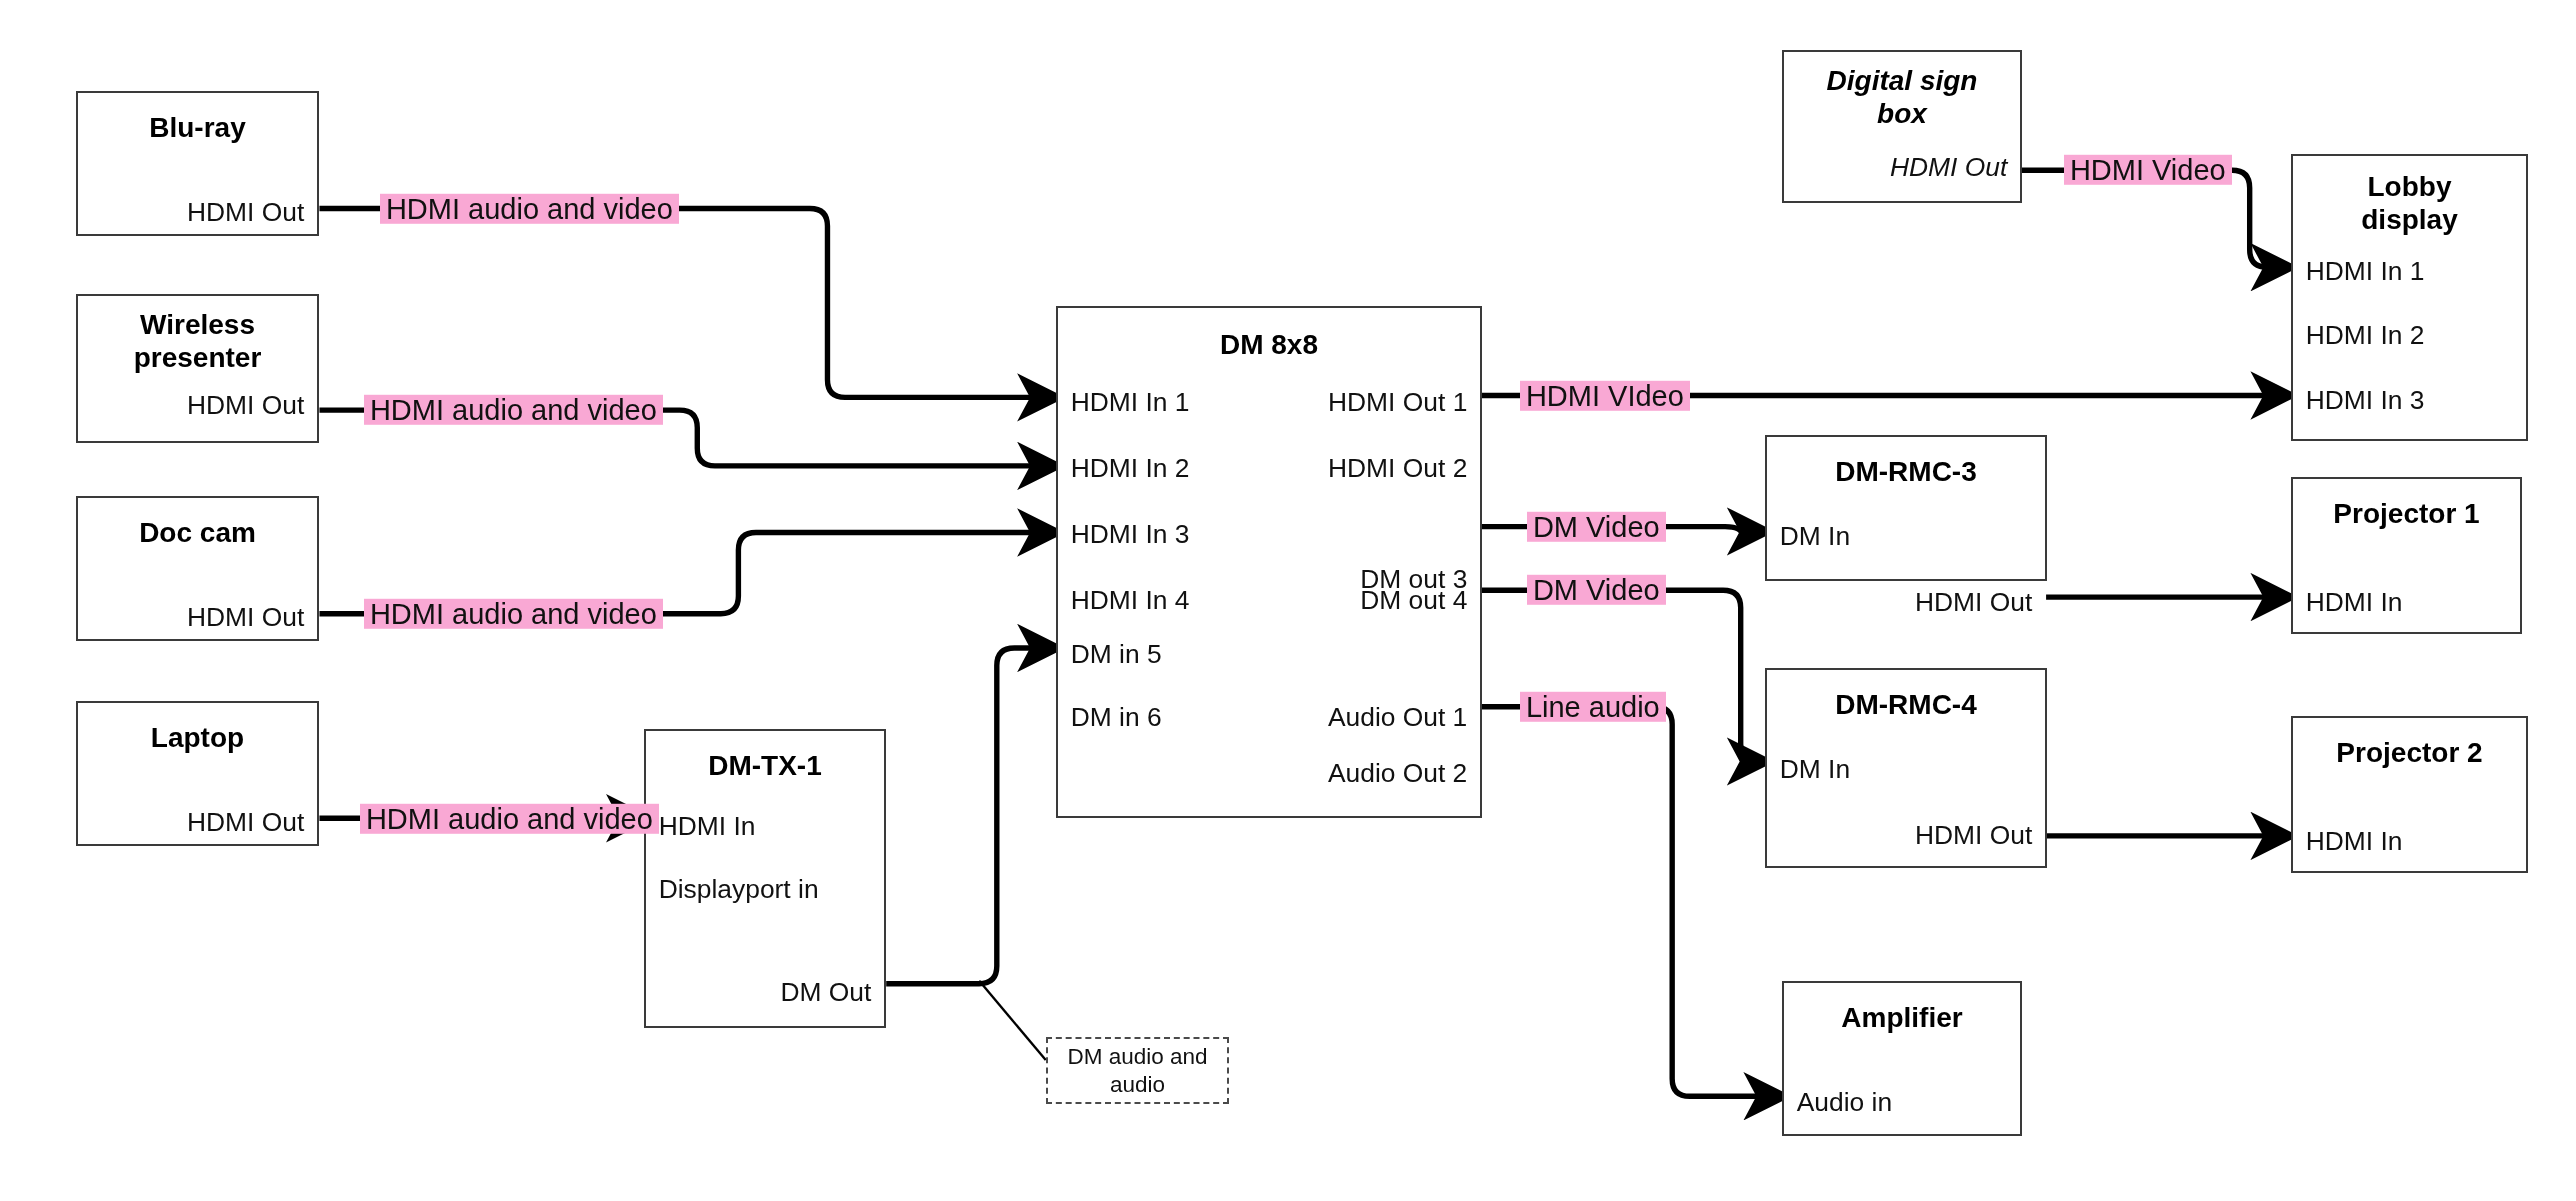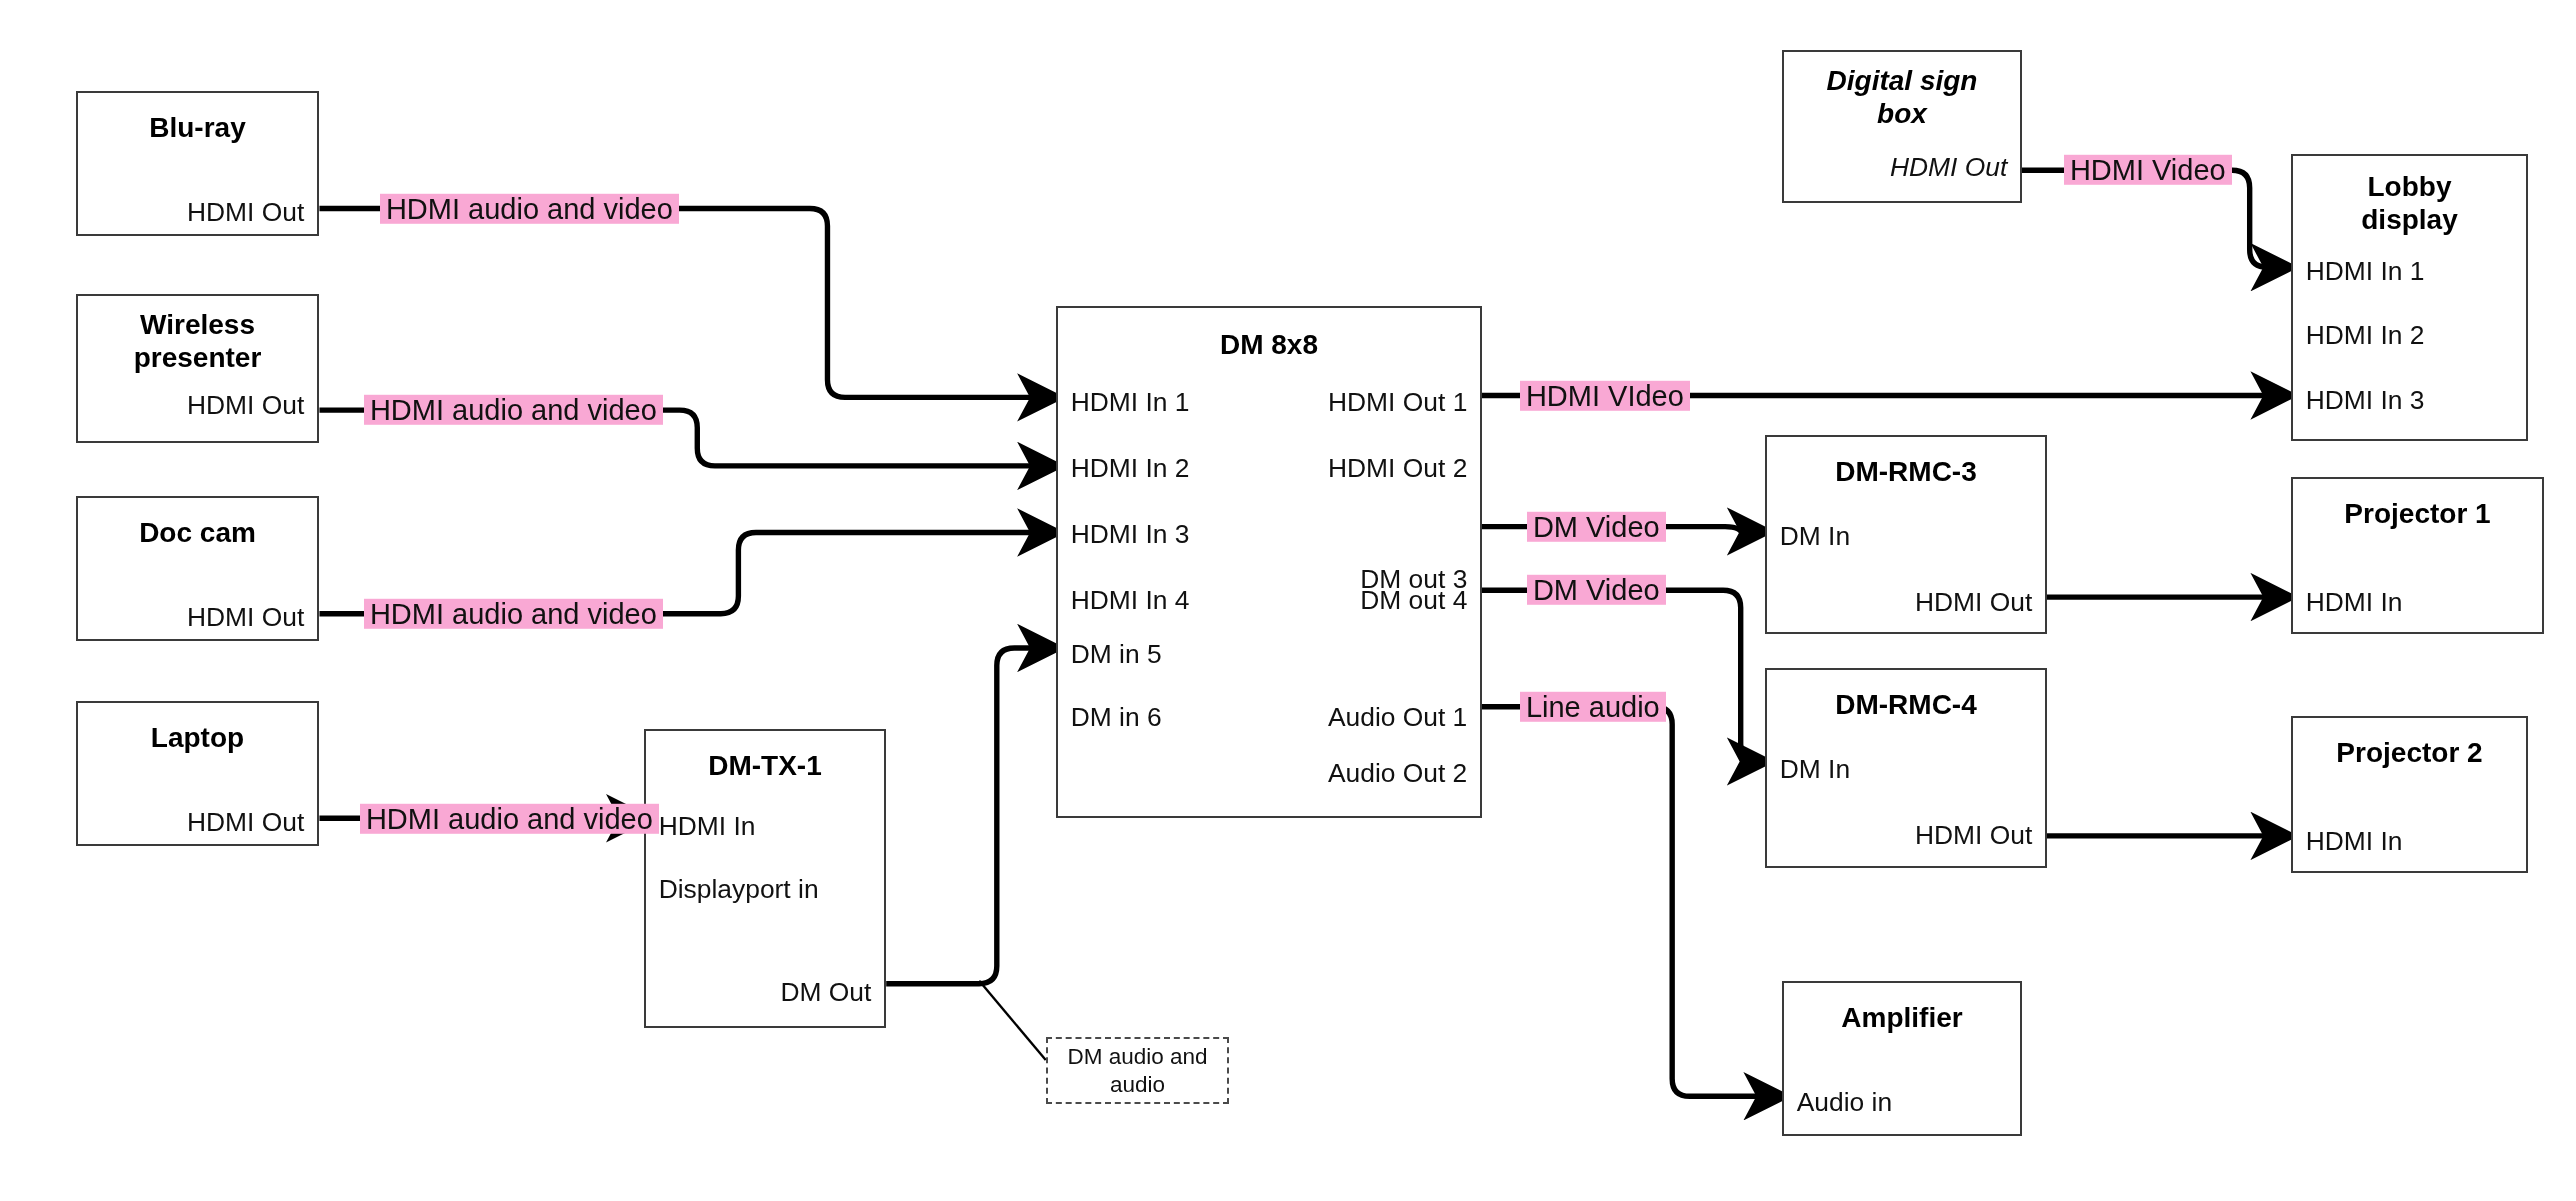--- a/index.html
+++ b/index.html
@@ -177,33 +177,33 @@
   <div class="node" style="left:2291px; top:154px; width:237px; height:287px;">
     <div class="node-title" style="top:13.7px;">
       <span>Lobby</span><br>
       <span>display</span>
     </div>
     <div class="port left" style="top:102px;">HDMI In 1</div>
     <div class="port left" style="top:166px;">HDMI In 2</div>
     <div class="port left" style="top:231px;">HDMI In 3</div>
   </div>
 
-  <div class="node" style="left:1765px; top:435px; width:282px; height:199px;">
+  <div class="node" style="left:1765px; top:435px; width:282px; height:146px;">
     <div class="node-title" style="top:17.6px;">DM-RMC-3</div>
     <div class="port left" style="top:86px;">DM In</div>
     <div class="port right" style="top:152px;">HDMI Out</div>
   </div>
 
   <div class="node" style="left:1765px; top:668px; width:282px; height:200px;">
     <div class="node-title" style="top:17.6px;">DM-RMC-4</div>
     <div class="port left" style="top:86px;">DM In</div>
     <div class="port right" style="top:152px;">HDMI Out</div>
   </div>
 
-  <div class="node" style="left:2291px; top:477px; width:253px; height:157px;">
+  <div class="node" style="left:2291px; top:477px; width:231px; height:157px;">
     <div class="node-title" style="top:17.6px;">Projector 1</div>
     <div class="port left" style="top:110px;">HDMI In</div>
   </div>
 
   <div class="node" style="left:2291px; top:716px; width:237px; height:157px;">
     <div class="node-title" style="top:17.6px;">Projector 2</div>
     <div class="port left" style="top:110px;">HDMI In</div>
   </div>
 
   <div class="node" style="left:1782px; top:981px; width:240px; height:155px;">

